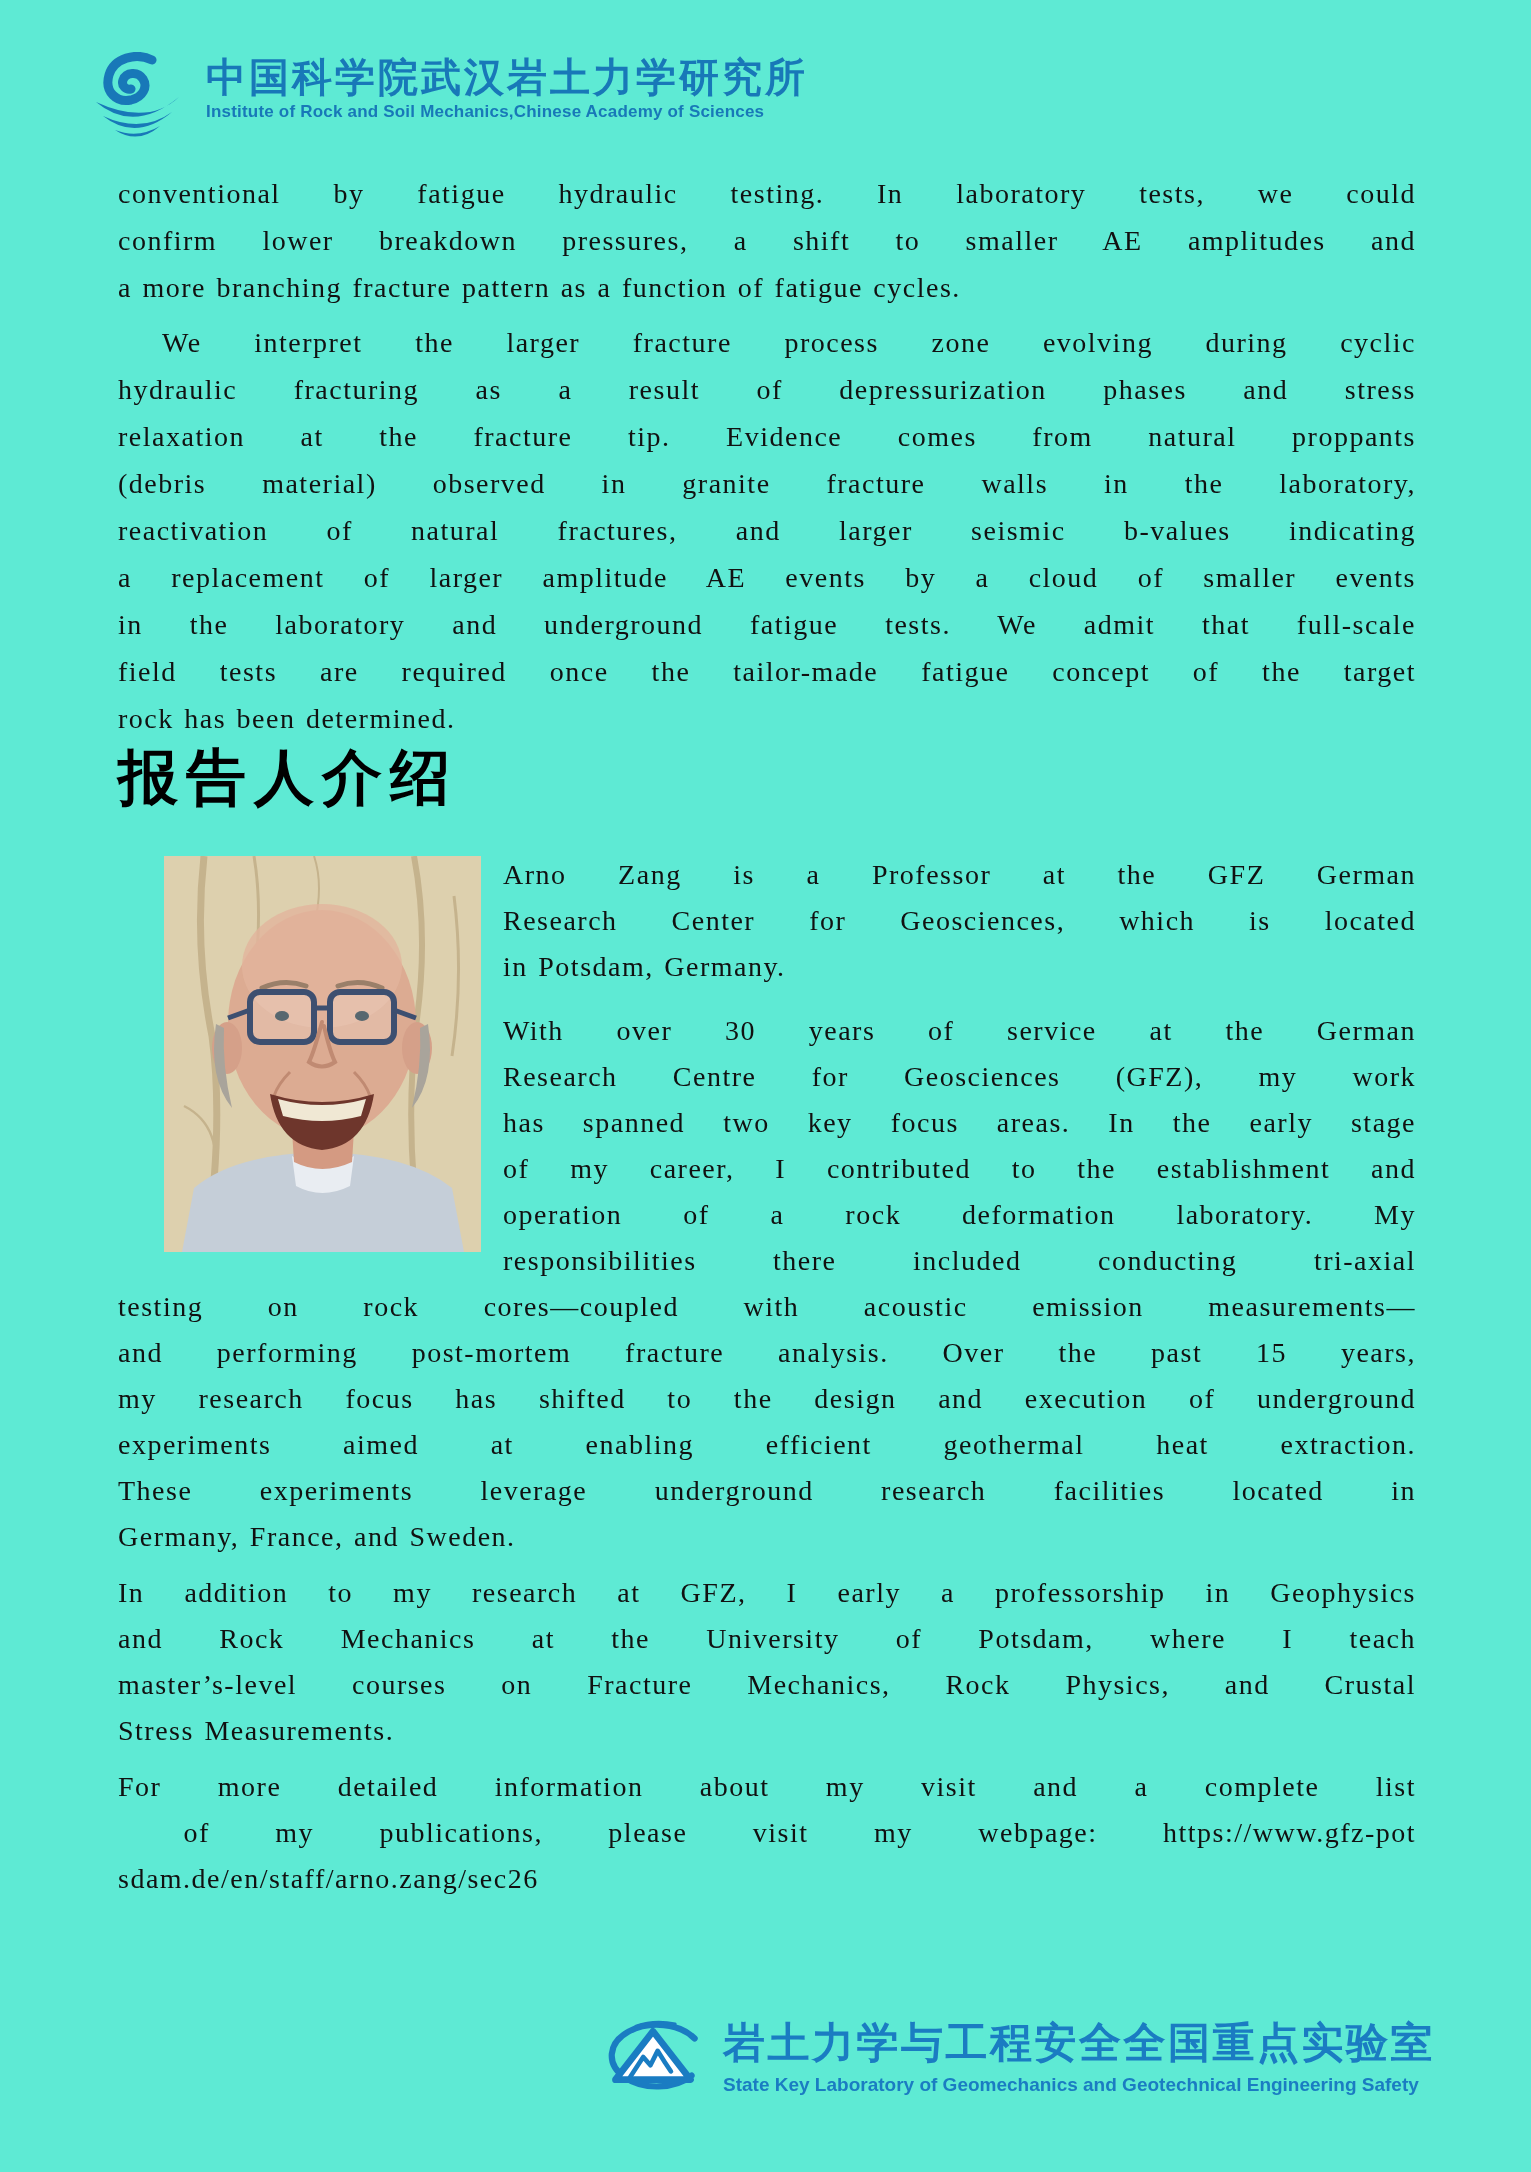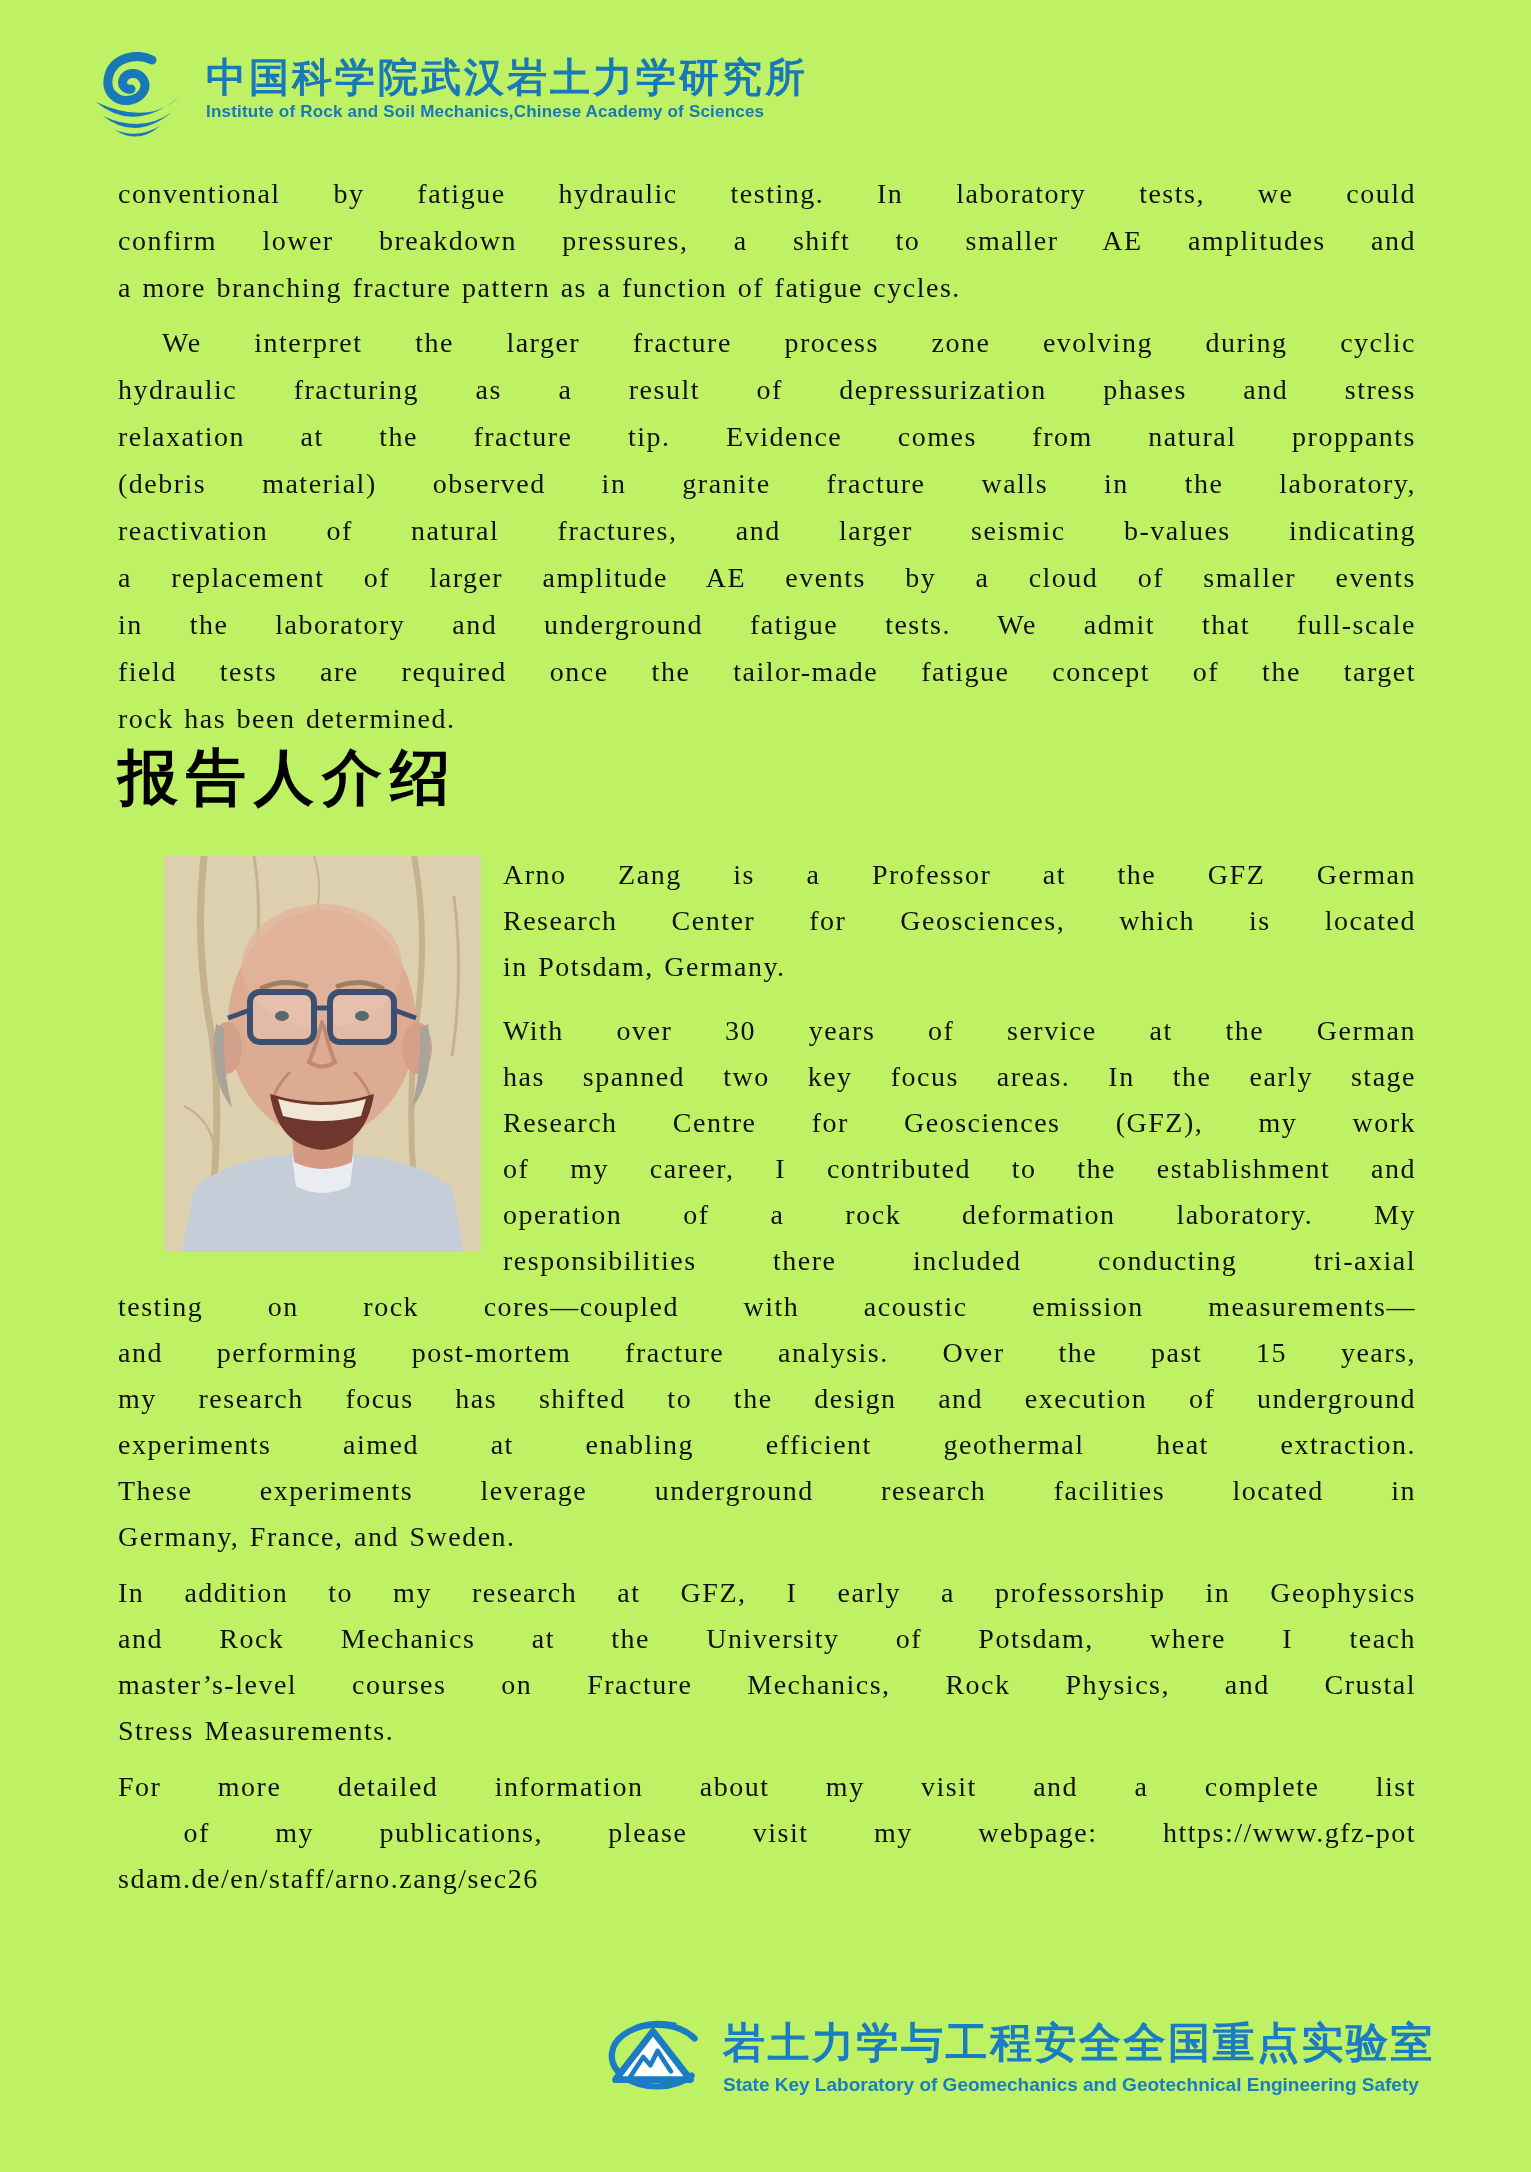--- a/index.html
+++ b/index.html
@@ -3,21 +3,21 @@
 <meta charset="utf-8">
 <style>
   :root{
     --brand-blue:#1878b8;
     --footer-blue:#1a7cc2;
     --text:#111111;
   }
   *{ box-sizing:border-box; }
   html,body{ margin:0; padding:0; background:#ffffff; }
   .page{
-    position:relative; width:1531px; height:2172px; background:#bef264;
+    position:relative; width:1531px; height:2172px; background:#5eead4;
     font-family:"Liberation Serif", serif; color:var(--text); overflow:hidden;
   }
 
   
   .header{ position:absolute; top:52px; left:86px; display:flex; gap:20px; align-items:flex-start; }
   .header-logo{ width:100px; height:88px; flex:0 0 auto; }
   .header-title-cn{
     font-family:"Liberation Sans", sans-serif; font-weight:bold; font-size:40px;
     letter-spacing:3px; color:var(--brand-blue); line-height:50px; white-space:nowrap;
   }
@@ -170,22 +170,22 @@
         </svg>
       </div>
 
       <div class="para">
           <div class="line">Arno Zang is a Professor at the GFZ German</div>
           <div class="line">Research Center for Geosciences, which is located</div>
           <div class="line last">in Potsdam, Germany.</div>
         </div>
       <div class="para" style="margin-top:18px">
           <div class="line">With over 30 years of service at the German</div>
+          <div class="line">Research Centre for Geosciences (GFZ), my work</div>
           <div class="line">has spanned two key focus areas. In the early stage</div>
-          <div class="line">Research Centre for Geosciences (GFZ), my work</div>
           <div class="line">of my career, I contributed to the establishment and</div>
           <div class="line">operation of a rock deformation laboratory. My</div>
           <div class="line">responsibilities there included conducting tri-axial</div>
           <div class="line">testing on rock cores—coupled with acoustic emission measurements—</div>
           <div class="line">and performing post-mortem fracture analysis. Over the past 15 years,</div>
           <div class="line">my research focus has shifted to the design and execution of underground</div>
           <div class="line">experiments aimed at enabling efficient geothermal heat extraction.</div>
           <div class="line">These experiments leverage underground research facilities located in</div>
           <div class="line last">Germany, France, and Sweden.</div>
         </div>

